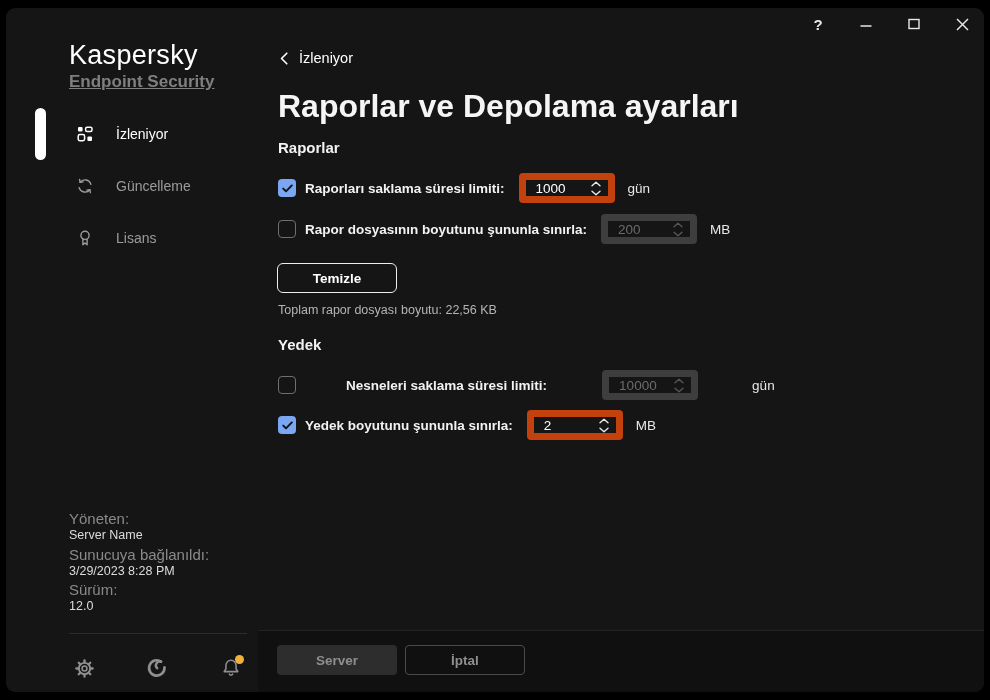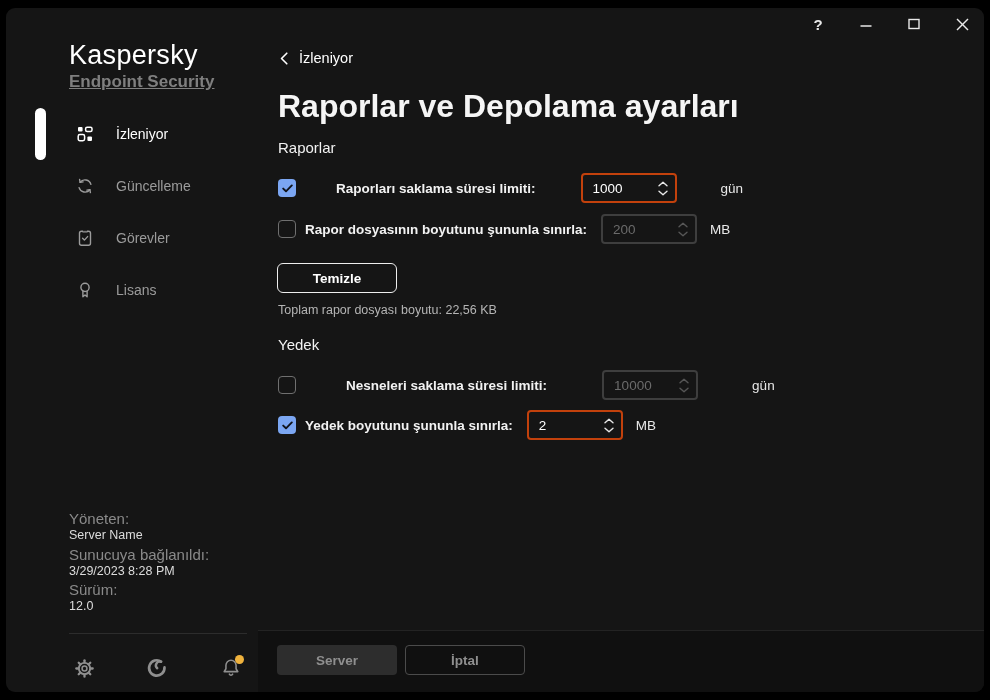--- a/index.html
+++ b/index.html
@@ -37,34 +37,34 @@
   .si-gear { left:27px; } .si-support { left:100px; } .si-bell { left:174px; }
   .bell-wrap { position:relative; width:22px; height:22px; }
   .bell-dot { position:absolute; right:-2px; top:-2px; width:9px; height:9px; border-radius:50%; background:#efb23d; }
 
   
   .main { position:absolute; left:252px; top:0; right:0; bottom:0; }
   .breadcrumb { position:absolute; left:22px; top:42px; display:flex; align-items:center; gap:11px; color:#ffffff; cursor:pointer; }
   .breadcrumb-label { font-size:14.5px; }
   .page-title { position:absolute; left:20px; top:80px; font-size:32px; font-weight:700; color:#f5f5f5; }
 
-  .section-heading { position:absolute; left:20px; font-size:15px; font-weight:400; color:#f2f2f2; }
+  .section-heading { position:absolute; left:20px; font-size:15px; font-weight:700; color:#f2f2f2; }
   .sh-reports { top:131px; } .sh-backup { top:328px; }
 
   .row { position:absolute; left:20px; height:34px; display:flex; align-items:center; }
-  .row-1 { top:163px;gap:31px; } .row-2 { top:204px; } .row-3 { top:360px;gap:41px; } .row-4 { top:400px; }
+  .row-1 { top:163px; } .row-2 { top:204px; } .row-3 { top:360px;gap:41px; } .row-4 { top:400px; }
 
   .checkbox { width:18px; height:18px; border-radius:4px; margin-right:9px; flex:0 0 18px;
               display:flex; align-items:center; justify-content:center; cursor:pointer; }
   .checkbox.checked { background:#7ba6f2; }
   .checkbox.unchecked { background:transparent; border:1.5px solid #6f6f6f; }
   .row-label { font-size:13.5px; font-weight:700; color:#f2f2f2; margin-right:14px; }
   .unit { font-size:13.5px; color:#e8e8e8; margin-left:13px;text-align:right; }
 
-  .spinbox { width:96px; height:30px; border:2px solid #c2410c; border-radius:4px; display:flex; align-items:center; background:transparent; }
+  .spinbox { width:96px; height:30px; border:7px solid #c2410c; border-radius:4px; display:flex; align-items:center; background:transparent; }
   .spinbox input { flex:1; width:50px; min-width:0; background:transparent; border:none; outline:none;
                    color:#ffffff; font-size:13.5px; padding-left:10px; font-family:"Liberation Sans", sans-serif; }
   .spin-arrows { width:24px; display:flex; flex-direction:column; align-items:center; gap:3px; color:#e6e6e6; cursor:pointer; }
   .spinbox.disabled { border-color:#3e3e3e; }
   .spinbox.disabled input { color:#6b6b6b; }
   .spinbox.disabled .spin-arrows { color:#565656; }
 
   .clear-button { position:absolute; left:19px; top:255px; width:120px; height:30px; background:transparent;
                   border:1px solid #eeeeee; border-radius:6px; color:#ffffff; font-size:13.5px; font-weight:700;
                   font-family:"Liberation Sans", sans-serif; cursor:pointer; }
@@ -124,29 +124,20 @@
         <span class="nav-label">İzleniyor</span>
       </div>
       <div class="nav-item">
         <svg class="nav-icon" viewBox="0 0 20 20" fill="none" stroke="currentColor" stroke-width="1.4" stroke-linecap="round">
           <path d="M15.9 8.4 A6.2 6.2 0 0 0 5.1 6.2"></path>
           <path d="M4.1 11.6 A6.2 6.2 0 0 0 14.9 13.8"></path>
           <polyline points="4.6,3.4 5.1,6.4 8.1,5.9" stroke-linejoin="round"></polyline>
           <polyline points="15.4,16.6 14.9,13.6 11.9,14.1" stroke-linejoin="round"></polyline>
         </svg>
         <span class="nav-label">Güncelleme</span>
-      </div>
-      <div class="nav-item">
-        <svg class="nav-icon" viewBox="0 0 20 20" fill="none" stroke="currentColor" stroke-width="1.4">
-          <rect x="4.5" y="3.3" width="11" height="14" rx="2"></rect>
-          <line x1="8" y1="3.3" x2="12" y2="3.3" stroke="#151515" stroke-width="2.2"></line>
-          <path d="M8 3.9 h4" stroke-linecap="round"></path>
-          <polyline points="7.6,10.3 9.4,12.1 12.6,8.6" stroke-linecap="round" stroke-linejoin="round"></polyline>
-        </svg>
-        <span class="nav-label">Görevler</span>
       </div>
       <div class="nav-item">
         <svg class="nav-icon" viewBox="0 0 20 20" fill="none" stroke="currentColor" stroke-width="1.4">
           <circle cx="10" cy="7.4" r="4.1"></circle>
           <path d="M7.9 11 L7.9 16.8 L10 15 L12.1 16.8 L12.1 11" stroke-linejoin="round" stroke-linecap="round"></path>
         </svg>
         <span class="nav-label">Lisans</span>
       </div>
     </nav>
 

